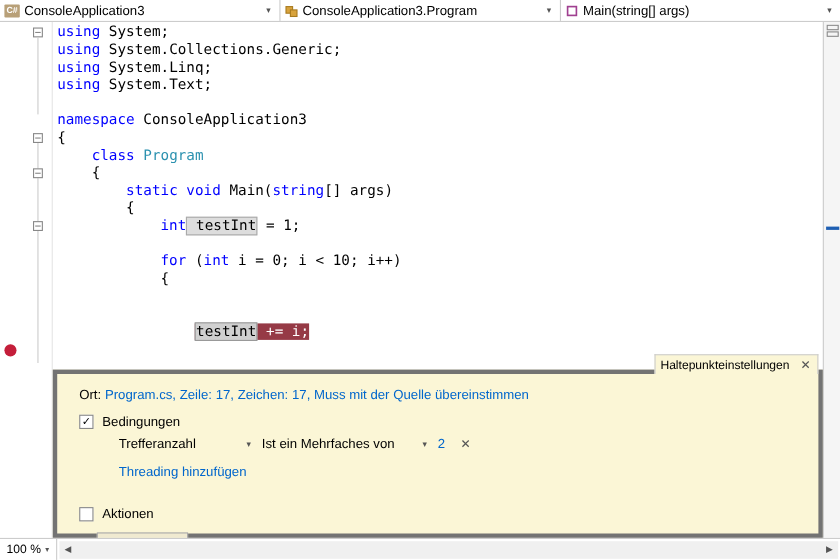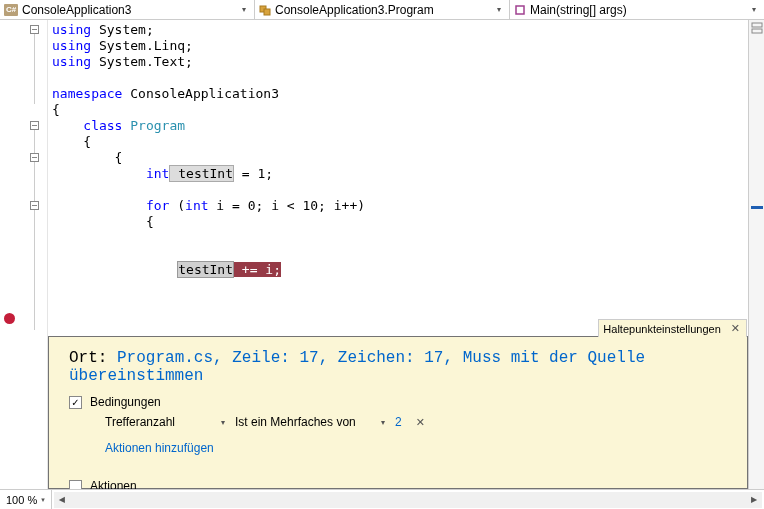--- a/index.html
+++ b/index.html
@@ -23,25 +23,25 @@
 .code-line { height: 16px; white-space: pre; }
 .kw { color: #0000ff; }
 .typ { color: #2b91af; }
 .sym { color: #000; }
 .hl-box { background: #ddd; border: 1px solid #aaa; padding: 0; }
 .bp-line { background: #963a46; color: #fff; display: inline; padding: 0; }
 .bp-hl { background: #d0d0d0; color: #000; border: 1px solid #999; }
 .right-strip { width: 16px; background: #f5f5f5; border-left: 1px solid #ccc; position: relative; }
 .split-ico { position: absolute; top: 2px; left: 2px; width: 12px; height: 12px; }
 .marker-blue { position: absolute; right: 1px; width: 12px; height: 3px; background: #1e5fb3; }
-.panel { position: absolute; left: 48px; right: 16px; top: 336px; bottom: 20px; background: #fbf6d6; border: 1px solid #737373; }
+.panel { position: absolute; left: 48px; right: 16px; top: 336px; bottom: 20px; background: #fbf6d6; border: 4px solid #737373; }
 .panel-tab { position: absolute; top: -18px; right: 0; height: 18px; background: #fbf6d6; border: 1px solid #ccc; border-bottom: none; display: flex; align-items: center; padding: 0 4px; font-size: 11px; }
 .panel-tab-x { margin-left: 8px; font-size: 11px; color: #555; cursor: pointer; padding: 0 2px; }
 .panel-body { padding: 12px 20px 10px 20px; }
-.loc-line { margin-bottom: 10px; font-size: 16px; font-family: Liberation Mono, monospace; }
+.loc-line { margin-bottom: 10px; font-size: 12px; }
 .loc-link { color: #0066cc; cursor: pointer; }
 .chk-row { display: flex; align-items: center; margin-bottom: 6px; }
 .chk { width: 13px; height: 13px; border: 1px solid #888; background: #fff; margin-right: 8px; display: flex; align-items: center; justify-content: center; font-size: 10px; color: #000; }
 .cond-detail { margin-left: 36px; display: flex; align-items: center; gap: 10px; margin-bottom: 12px; }
 .dd { display: flex; align-items: center; font-size: 12px; cursor: pointer; min-width: 120px; }
 .dd-caret { margin-left: auto; font-size: 8px; color: #555; }
 .dd2 { min-width: 150px; }
 .val-link { color: #0066cc; }
 .x-btn { color: #555; cursor: pointer; font-size: 11px; padding: 0 4px; }
 .add-link { margin-left: 36px; color: #0066cc; cursor: pointer; font-size: 12px; margin-bottom: 16px; display: inline-block; }
@@ -92,27 +92,29 @@
     <div class="outline-box" style="top:5px"></div>
     <div class="outline-line" style="top:14px;height:70px"></div>
     <div class="outline-box" style="top:101px"></div>
     <div class="outline-line" style="top:110px;height:200px"></div>
     <div class="outline-box" style="top:133px"></div>
     <div class="outline-box" style="top:181px"></div>
   </div>
   <div class="code-col">
     <div class="code-wrap">
       <div class="code-line"><span class="kw">using</span><span class="sym"> System;</span></div>
+      <div class="code-line"><span class="kw">using</span><span class="sym"> System.Collections.Generic;</span></div>
       <div class="code-line"><span class="kw">using</span><span class="sym"> System.Linq;</span></div>
       <div class="code-line"><span class="kw">using</span><span class="sym"> System.Text;</span></div>
       <div class="code-line"></div>
       <div class="code-line"><span class="kw">namespace</span><span class="sym"> ConsoleApplication3</span></div>
       <div class="code-line"><span class="sym">{</span></div>
       <div class="code-line"><span class="kw">    class</span><span class="typ"> Program</span></div>
       <div class="code-line"><span class="sym">    {</span></div>
+      <div class="code-line"><span>        </span><span class="kw">static</span><span class="kw"> void</span><span class="sym"> Main(</span><span class="kw">string</span><span class="sym">[] args)</span></div>
       <div class="code-line"><span class="sym">        {</span></div>
       <div class="code-line"><span>            </span><span class="kw">int</span><span class="hl-box"> testInt</span><span class="sym"> = 1;</span></div>
       <div class="code-line"></div>
       <div class="code-line"><span>            </span><span class="kw">for</span><span class="sym"> (</span><span class="kw">int</span><span class="sym"> i = 0; i &lt; 10; i++)</span></div>
       <div class="code-line"><span class="sym">            {</span></div>
       <div class="code-line" style="padding-top:32px"><span>                </span><span class="bp-line"><span class="bp-hl">testInt</span><span> += i;</span></span></div>
     </div>
   </div>
   <div class="right-strip">
     <div class="split-ico">
@@ -143,21 +145,21 @@
         <span>Trefferanzahl</span>
           <span class="dd-caret">▾</span>
       </div>
       <div class="dd dd2">
         <span>Ist ein Mehrfaches von</span>
           <span class="dd-caret">▾</span>
       </div>
       <span class="val-link">2</span>
       <span class="x-btn">✕</span>
     </div>
-    <span class="add-link">Aktionen hinzufügen</span>
+    <span class="add-link">Threading hinzufügen</span>
     <div class="chk-row" style="margin-top:8px">
       <div class="chk"></div>
       <span>Aktionen</span>
     </div>
     <button class="close-btn">Schließen</button>
   </div>
 </div>
 
 <div class="bottom-bar">
   <div class="zoom">

